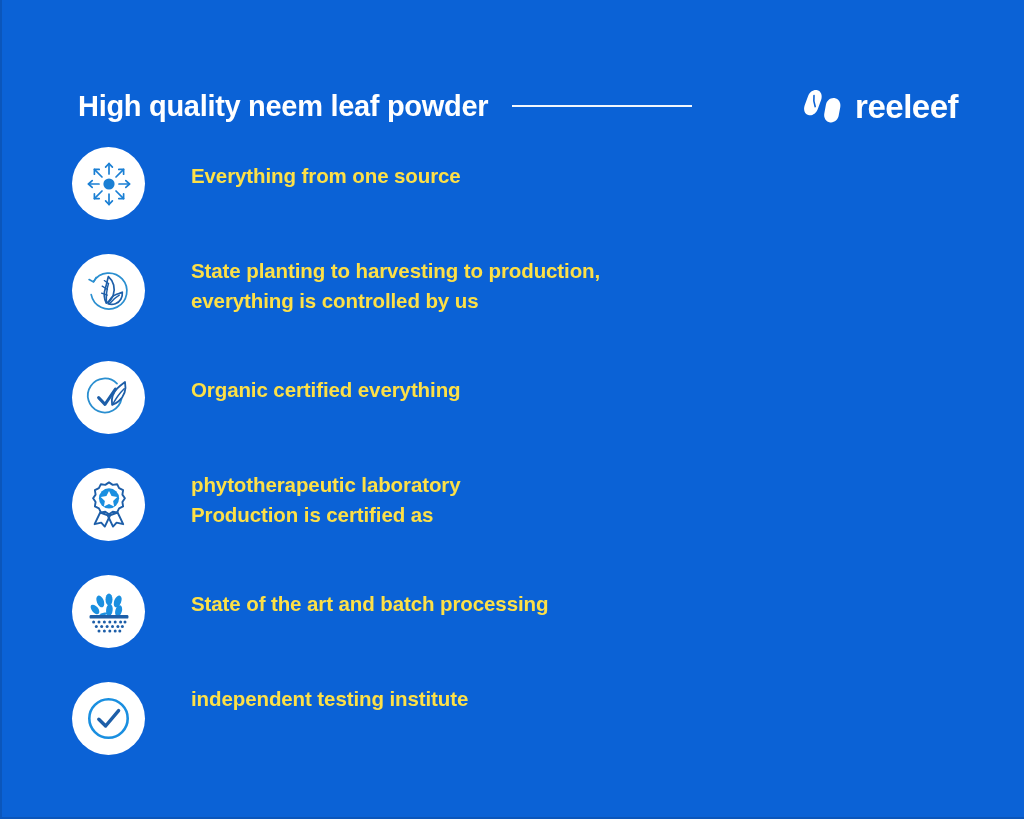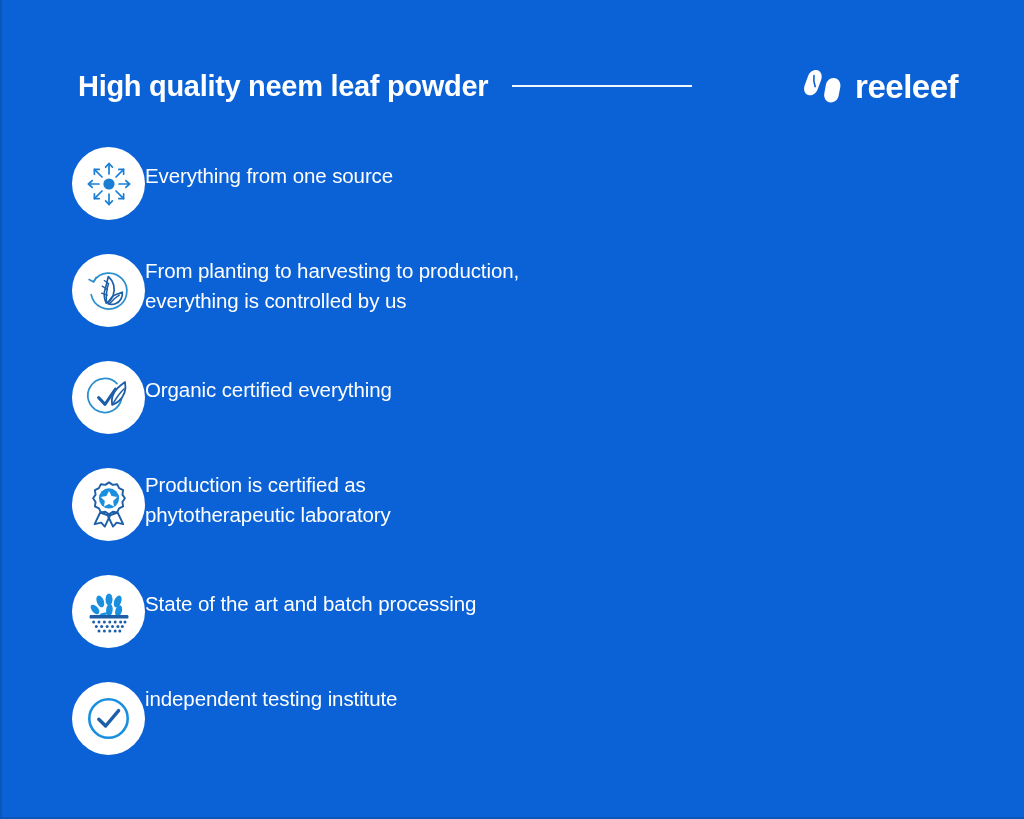--- a/index.html
+++ b/index.html
@@ -21,21 +21,21 @@
     background: #0b62d6;
     border-left: 2px solid #0b56bb;
     border-bottom: 2px solid #0b56bb;
     overflow: hidden;
   }
 
   
   .header {
     position: absolute;
     left: 76px;
-    top: 58px;
+    top: 78px;
     right: 66px;
     height: 56px;
     display: flex;
     align-items: center;
   }
   .title {
     font-size: 29px;
     font-weight: 700;
     color: #ffffff;
     letter-spacing: -0.3px;
@@ -90,23 +90,24 @@
     background: #ffffff;
     display: flex;
     align-items: center;
     justify-content: center;
     margin-top: 4px;
   }
   .icon-badge svg {
     display: block;
   }
   .feature-text {
-    color: #ffffff;
+    margin-left: 46px;
+    color: #fde047;
     font-size: 20.5px;
-    font-weight: 400;
+    font-weight: 700;
     line-height: 1.46;
     letter-spacing: -0.1px;
     padding-top: 18px;
     max-width: 620px;
   }
   .feature-text.two-line {
     padding-top: 6px;
   }
   .feature-text .line {
     display: block;
@@ -172,21 +173,21 @@
           <path d="M8.6 14.5A18 18 0 1 1 6.2 27.6" stroke="#2b8fd0" stroke-width="1.7" fill="none" stroke-linecap="round"></path>
           <polyline points="4.1,12.6 8.6,14.9 11.2,10.4" stroke="#2b8fd0" stroke-width="1.7" fill="none" stroke-linecap="round" stroke-linejoin="round"></polyline>
           <path d="M23.4 9.6c5.2 4.4 7.2 11.8 4.8 18.6-1.3 3.6-3.8 6.4-7.0 7.8-2.2-4.7-2.5-10.2-0.7-15.3 1.0-2.8 1.8-7.6 2.9-11.1z" fill="none" stroke="#1d5ea8" stroke-width="1.7" stroke-linejoin="round"></path>
           <path d="M21.5 36c-0.4-6.6 0.3-14.0 2.0-19.6" stroke="#1d5ea8" stroke-width="1.5" fill="none" stroke-linecap="round"></path>
           <path d="M22.5 22.5l-5.3-3.4M22.2 28.2l-5.6-2.0M23.3 16.6l-4.0-3.0" stroke="#1d5ea8" stroke-width="1.3" fill="none" stroke-linecap="round"></path>
           <path d="M37.3 25.2c0.6 5.0-2.2 9.9-6.9 11.6-2.5 0.9-5.1 0.8-7.3-0.1 1.3-4.3 4.4-7.9 8.6-9.4 1.9-0.7 4.0-1.4 5.6-2.1z" fill="none" stroke="#1d5ea8" stroke-width="1.7" stroke-linejoin="round"></path>
           <path d="M24.2 37.0c2.9-3.5 6.6-6.8 10.1-8.8" stroke="#1d5ea8" stroke-width="1.4" fill="none" stroke-linecap="round"></path>
         </svg>
       </div>
       <div class="feature-text two-line">
-        <span class="line">From planting to harvesting to production,</span>
+        <span class="line">State planting to harvesting to production,</span>
         <span class="line">everything is controlled by us</span>
       </div>
     </div>
 
     <div class="feature">
       <div class="icon-badge">
         <svg width="47" height="47" viewBox="0 0 47 47" xmlns="http://www.w3.org/2000/svg">
           <path d="M32.0 9.6A17 17 0 1 0 36.5 24.8" stroke="#2b8fd0" stroke-width="1.8" fill="none" stroke-linecap="round"></path>
           <polyline points="13.6,23.6 20.0,30.4 30.4,15.0" stroke="#1d5ea8" stroke-width="3.0" fill="none" stroke-linecap="round" stroke-linejoin="round"></polyline>
           <path d="M40.0 8.0c1.4 7.2-1.0 14.6-6.4 19.2-2.0 1.7-4.2 2.9-6.5 3.6-1.0-6.0 0.9-12.1 5.2-16.4 2.1-2.1 5.0-4.4 7.7-6.4z" fill="none" stroke="#1d5ea8" stroke-width="1.8" stroke-linejoin="round"></path>
@@ -202,22 +203,22 @@
       <div class="icon-badge">
         <svg width="46" height="47" viewBox="0 0 46 47" xmlns="http://www.w3.org/2000/svg">
           <path d="M14.2 31.5L8.6 43.2l6.6-1.6 3.6 4.0 5.0-10.6z" fill="none" stroke="#1d5ea8" stroke-width="1.9" stroke-linejoin="round"></path>
           <path d="M31.6 31.5l5.6 11.7-6.6-1.6-3.6 4.0-5.0-10.6z" fill="none" stroke="#1d5ea8" stroke-width="1.9" stroke-linejoin="round"></path>
           <path d="M23 1.4l3.7 2.5 4.4-0.7 2.0 4.0 4.0 2.0-0.7 4.4 2.5 3.7-2.5 3.7 0.7 4.4-4.0 2.0-2.0 4.0-4.4-0.7L23 33.2l-3.7-2.5-4.4 0.7-2.0-4.0-4.0-2.0 0.7-4.4-2.5-3.7 2.5-3.7-0.7-4.4 4.0-2.0 2.0-4.0 4.4 0.7z" fill="none" stroke="#1d5ea8" stroke-width="1.9" stroke-linejoin="round"></path>
           <circle cx="23" cy="17.3" r="10.1" fill="#1a8fe0"></circle>
           <path d="M23 9.9l2.55 5.16 5.70 0.83-4.12 4.02 0.97 5.68L23 22.9l-5.10 2.69 0.97-5.68-4.12-4.02 5.70-0.83z" fill="#ffffff"></path>
         </svg>
       </div>
       <div class="feature-text two-line">
+        <span class="line">phytotherapeutic laboratory</span>
         <span class="line">Production is certified as</span>
-        <span class="line">phytotherapeutic laboratory</span>
       </div>
     </div>
 
     <div class="feature">
       <div class="icon-badge">
         <svg width="46" height="46" viewBox="0 0 46 46" xmlns="http://www.w3.org/2000/svg">
           <g fill="#1a8fe0">
             <ellipse cx="23" cy="10.6" rx="3.5" ry="6.0"></ellipse>
             <ellipse cx="31.7" cy="12.4" rx="3.5" ry="6.2" transform="rotate(22 31.7 12.4)"></ellipse>
             <ellipse cx="14.3" cy="12.4" rx="3.5" ry="6.2" transform="rotate(-22 14.3 12.4)"></ellipse>

